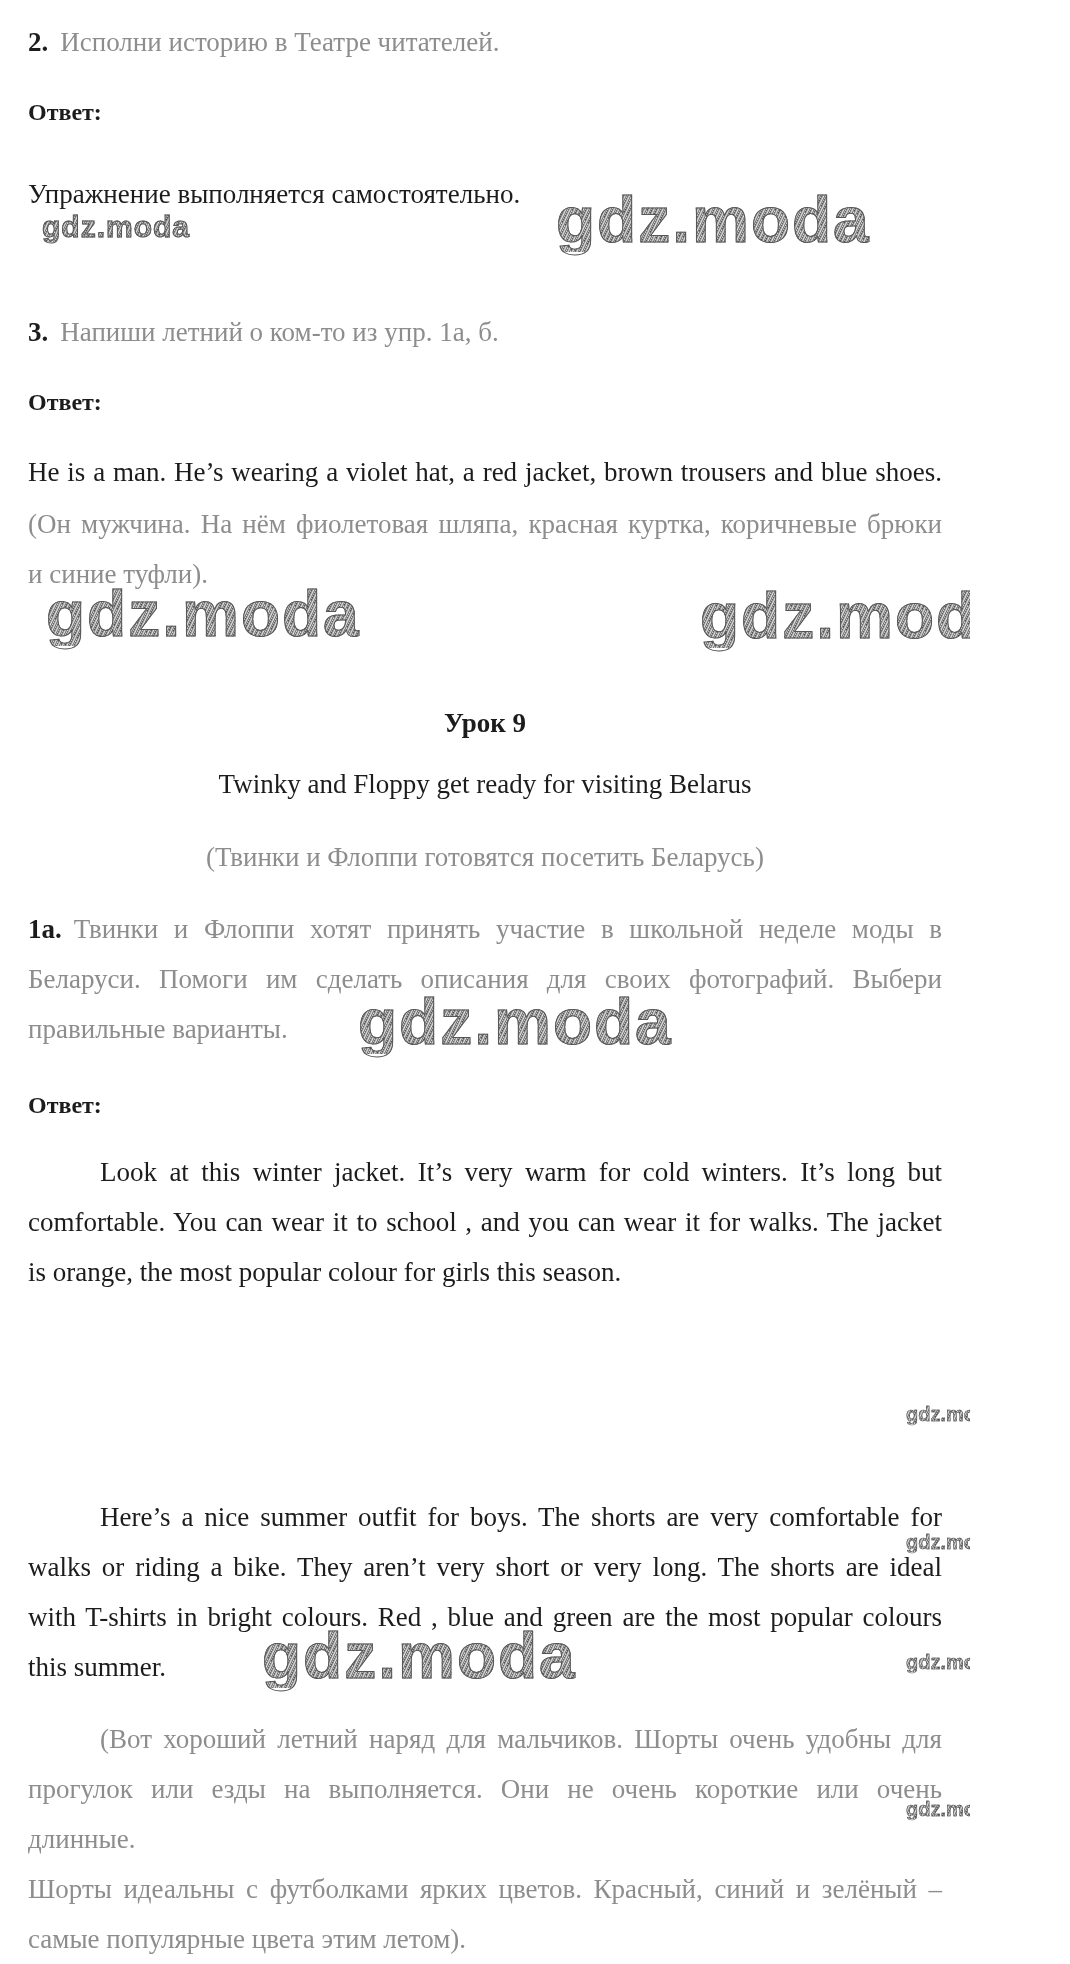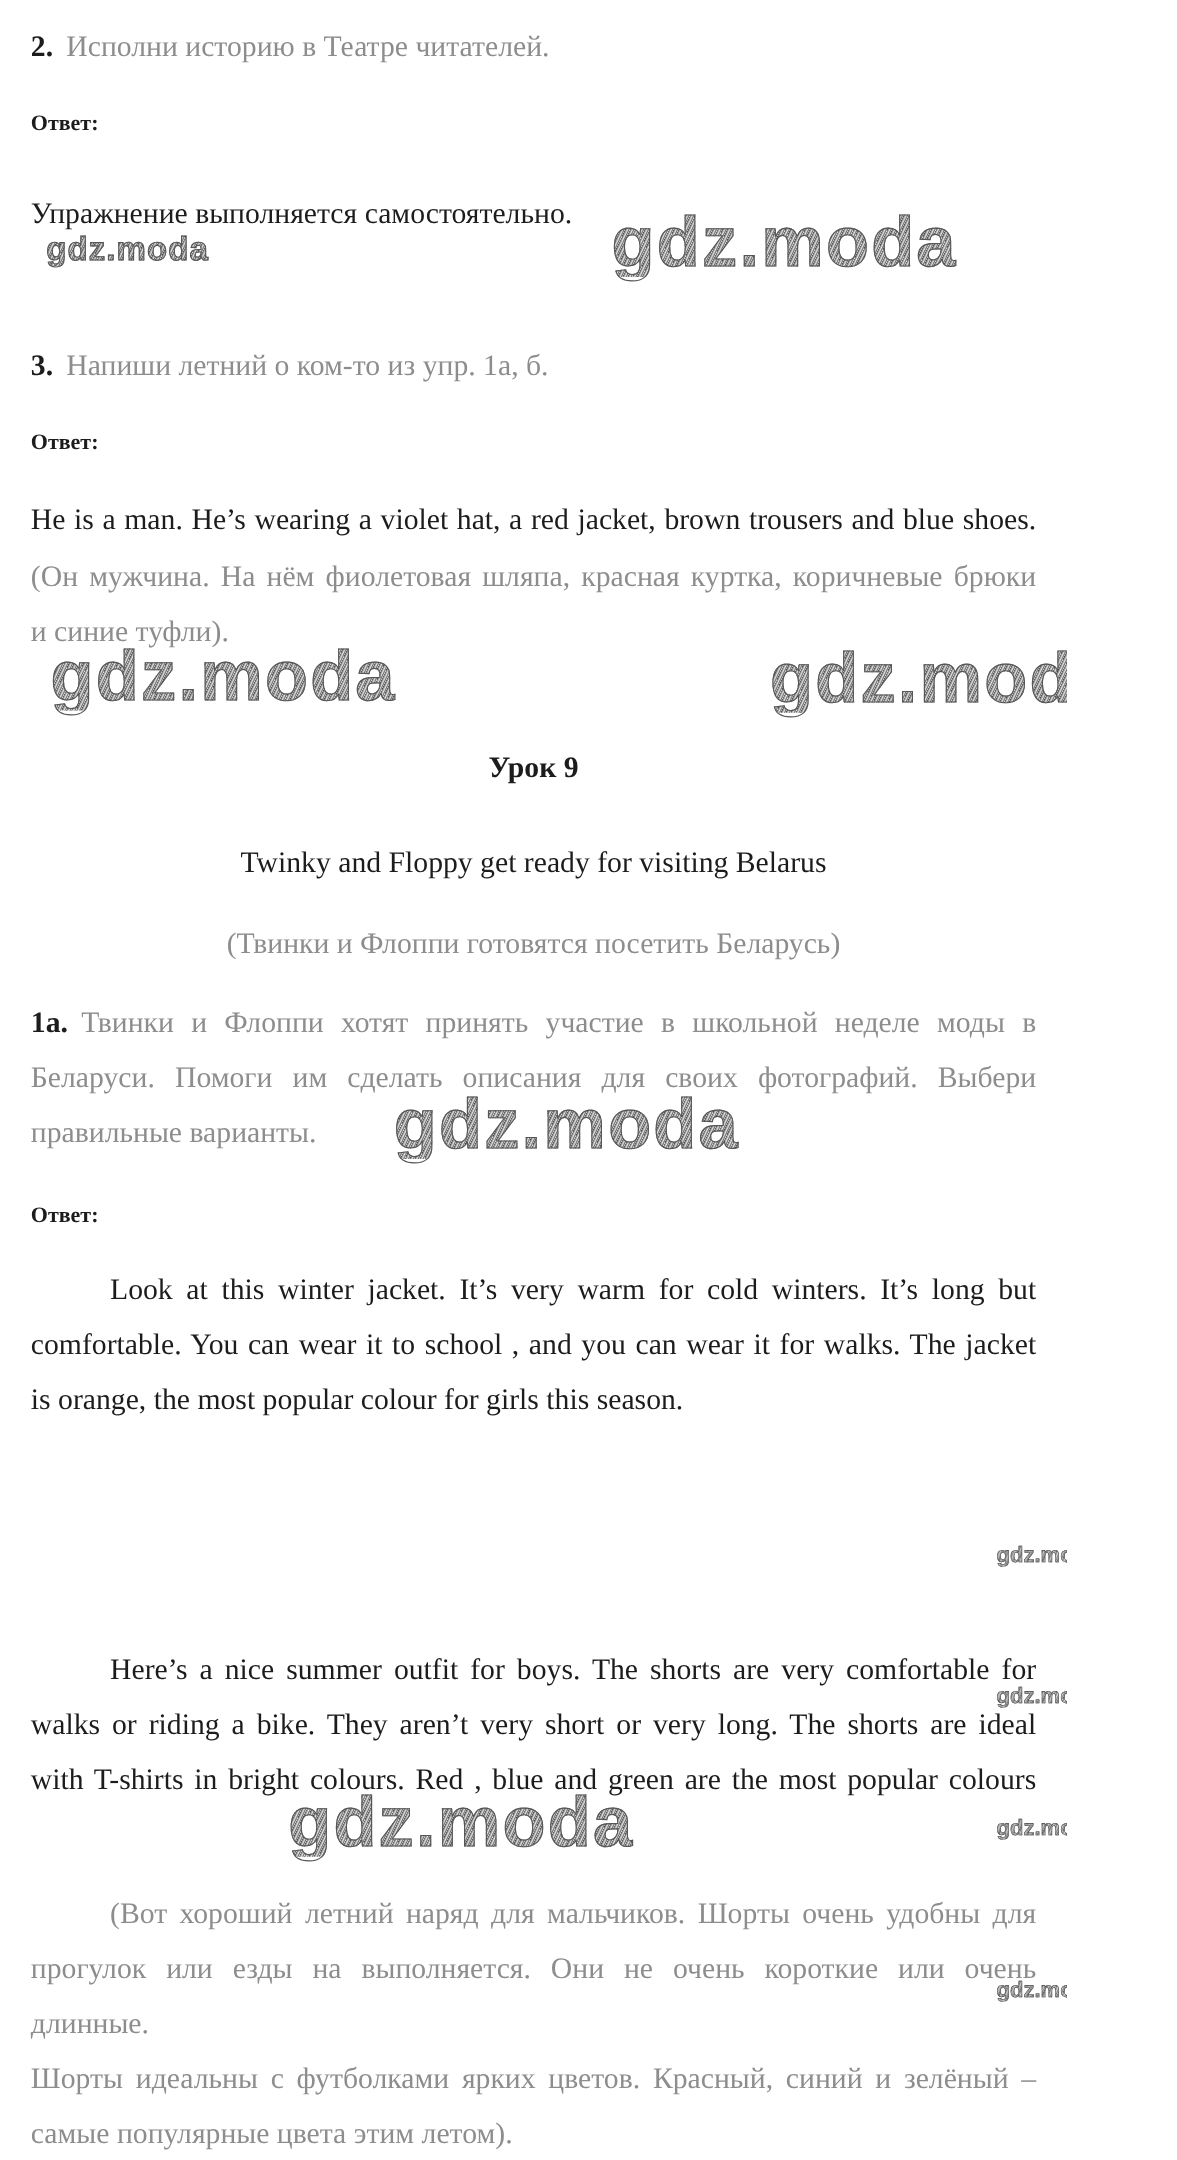--- a/index.html
+++ b/index.html
@@ -15,21 +15,21 @@
   }
   .block {
     position: absolute;
     left: 28px;
     right: 28px;
     line-height: 50px;
   }
   .muted { color: #8d8d8d; }
   .b { font-weight: bold; }
   .num { font-weight: bold; color: #1c1c1c; margin-right: 12px; }
-  .label { font-weight: bold; font-size: 20px; }
+  .label { font-weight: bold; font-size: 24px; }
   .center { text-align: center; }
   
   .jl { text-align: justify; text-align-last: justify; }
   .ind { padding-left: 72px; }
   
   .wm {
     position: absolute;
     font-family: Liberation Sans, sans-serif;
     font-weight: bold;
     line-height: 1;
@@ -65,21 +65,21 @@
   <div class="block label" style="top:377px">Ответ:</div>
   <div class="block muted" style="top:499px">
     <div class="jl">(Он мужчина. На нём фиолетовая шляпа, красная куртка, коричневые брюки</div>
     <div>и синие туфли).</div>
   </div>
   <div class="block jl" style="top:447px">He is a man. He’s wearing a violet hat, a red jacket, brown trousers and blue shoes.</div>
 
   <div class="wm wm-lg" style="left:46px; top:582px">gdz.moda</div>
   <div class="wm wm-lg" style="left:700px; top:584px">gdz.moda</div>
 
-  <div class="block center b" style="top:672px">Урок 9</div>
+  <div class="block center b" style="top:698px">Урок 9</div>
   <div class="block center" style="top:759px">Twinky and Floppy get ready for visiting Belarus</div>
   <div class="block center muted" style="top:832px">(Твинки и Флоппи готовятся посетить Беларусь)</div>
 
   <div class="block" style="top:904px">
     <div class="jl"><span class="num">1а.</span><span class="muted">Твинки и Флоппи хотят принять участие в школьной неделе моды в</span></div>
     <div class="jl muted">Беларуси. Помоги им сделать описания для своих фотографий. Выбери</div>
     <div class="muted">правильные варианты.</div>
   </div>
 
   <div class="wm wm-lg" style="left:358px; top:990px">gdz.moda</div>
@@ -92,20 +92,21 @@
     <div>is orange, the most popular colour for girls this season.</div>
   </div>
 
 
   <div class="wm wm-sm" style="left:906px; top:1404px">gdz.moda</div>
 
   <div class="block" style="top:1492px">
     <div class="jl ind">Here’s a nice summer outfit for boys. The shorts are very comfortable for</div>
     <div class="jl">walks or riding a bike. They aren’t very short or very long. The shorts are ideal</div>
     <div class="jl">with T-shirts in bright colours. Red , blue and green are the most popular colours</div>
+    <div>this summer.</div>
   </div>
 
   <div class="wm wm-sm" style="left:906px; top:1532px">gdz.moda</div>
   <div class="wm wm-lg" style="left:262px; top:1624px">gdz.moda</div>
   <div class="wm wm-sm" style="left:906px; top:1652px">gdz.moda</div>
 
   <div class="block muted" style="top:1714px">
     <div class="jl ind">(Вот хороший летний наряд для мальчиков. Шорты очень удобны для</div>
     <div class="jl">прогулок или езды на выполняется. Они не очень короткие или очень длинные.</div>
     <div class="jl">Шорты идеальны с футболками ярких цветов. Красный, синий и зелёный –</div>

